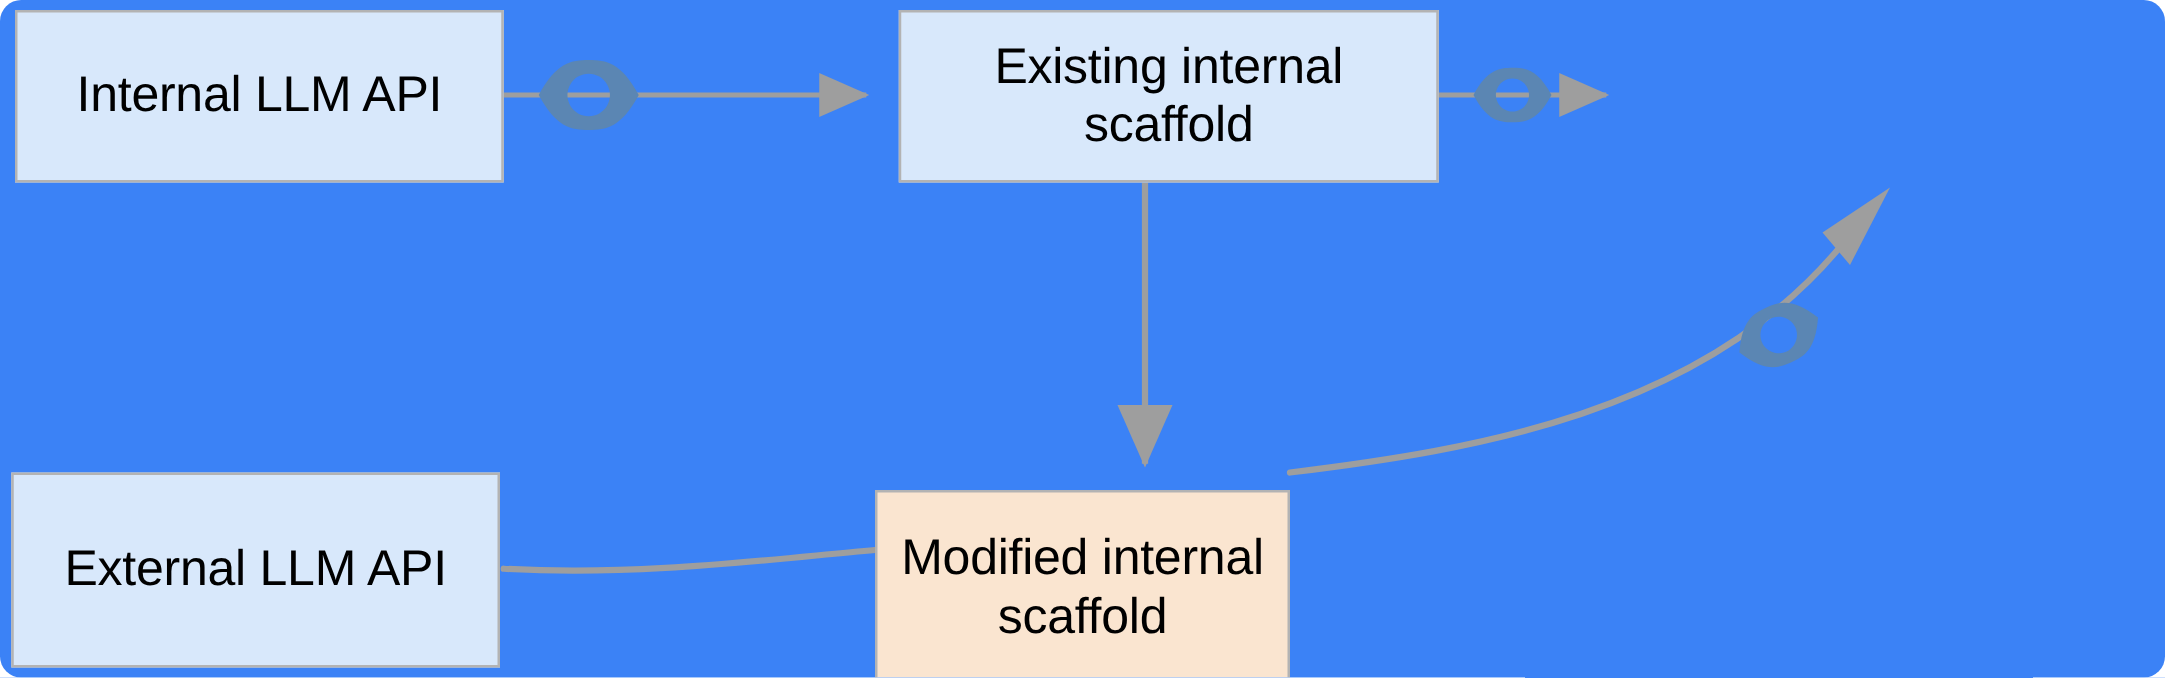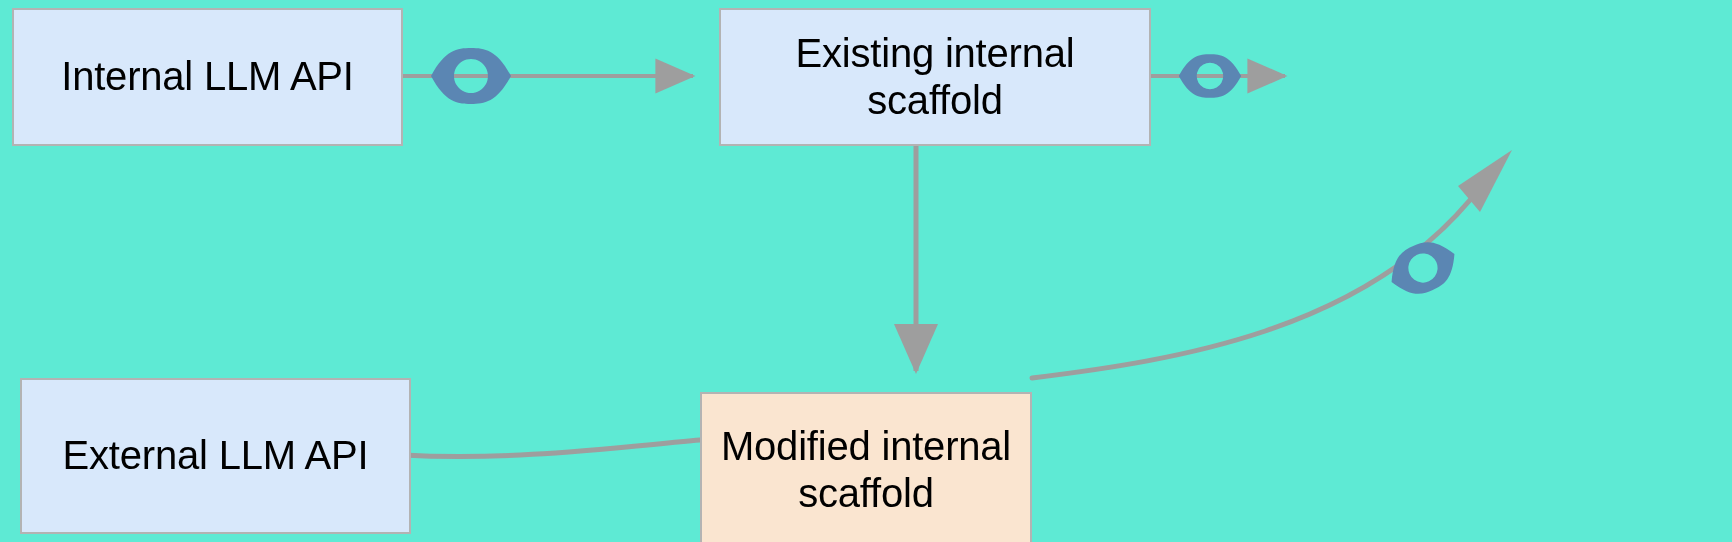--- a/index.html
+++ b/index.html
@@ -4,23 +4,24 @@
 <style>
   html, body {
     margin: 0;
     padding: 0;
     background: #ffffff;
   }
   #canvas {
     position: relative;
     width: 1732px;
     height: 542px;
-    background: #5eead4;
+    background: #3b82f6;
     overflow: hidden;
     font-family: "Liberation Sans", sans-serif;
+    border-radius: 17px;
   }
   svg.layer {
     position: absolute;
     left: 0;
     top: 0;
     width: 1732px;
     height: 542px;
     overflow: visible;
   }
   .node {
@@ -79,21 +80,21 @@
   <div class="node node-blue" style="left:12px; top:8px; width:391px; height:138px;">
     <span class="node-label">Internal LLM API</span>
   </div>
 
   <div class="node node-blue" style="left:700px; top:8px; width:432px; height:138px;margin-left:19px;">
     <span class="node-label">Existing internal
 scaffold</span>
   </div>
 
 
-  <div class="node node-blue" style="left:20px; top:378px; width:391px; height:156px;">
+  <div class="node node-blue" style="left:9px; top:378px; width:391px; height:156px;">
     <span class="node-label">External LLM API</span>
   </div>
 
   <div class="node node-peach" style="left:700px; top:392px; width:332px; height:156px;">
     <span class="node-label">Modified internal
 scaffold</span>
   </div>
 
   <svg class="layer" viewBox="0 0 1732 542" preserveAspectRatio="none">
     <defs>

